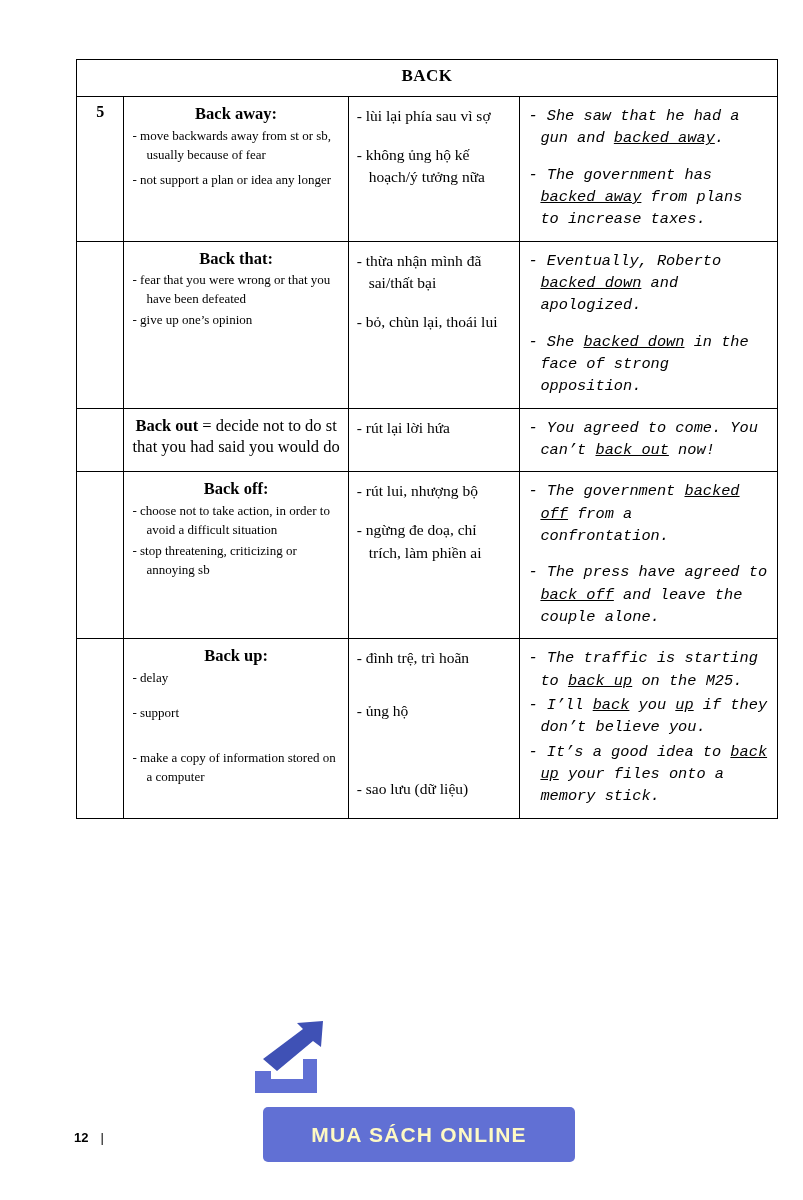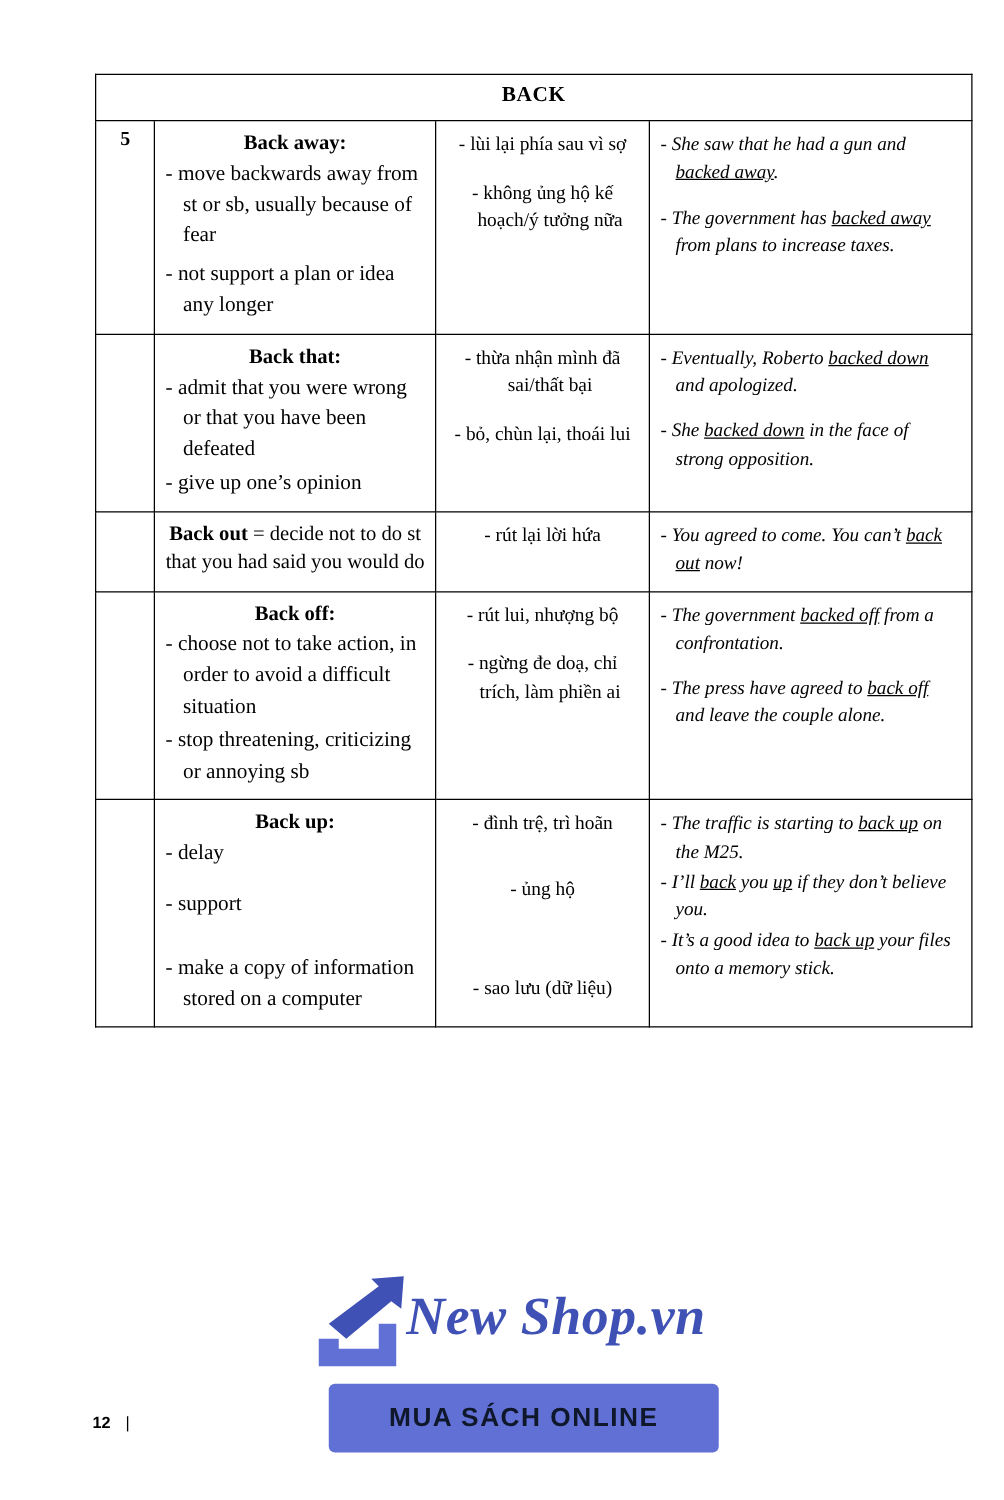--- a/index.html
+++ b/index.html
@@ -56,43 +56,43 @@
     font-weight: bold;
     font-size: 16.5px;
     margin-bottom: 2px;
     line-height: 1.32;
     text-align: center;
   }
   .term .norm {
     font-weight: normal;
   }
   .eng-def {
-    font-size: 17px;
+    font-size: 13px;
     line-height: 1.46;
     margin-top: 2px;
     padding-left: 14px;
     text-indent: -14px;
   }
   .viet {
     font-size: 15.5px;
     line-height: 1.46;
     margin-top: 2px;
     padding-left: 12px;
     text-indent: -12px;
-    text-align: center;
   }
   .viet.gap { margin-top: 16px; }
   .eng-def.gap { margin-top: 6px; }
   .ex {
     font-size: 15.3px;
     font-style: italic;
     line-height: 1.46;
     margin-top: 2px;
     padding-left: 12px;
     text-indent: -12px;
+    font-family: Liberation Mono, monospace;
   }
   .ex.gap { margin-top: 14px; }
   .ex u, .u { text-decoration: underline; }
 
   
   .page-number {
     position: absolute;
     left: 74px;
     top: 1130px;
     font-size: 13px;
@@ -125,21 +125,21 @@
     white-space: nowrap;
   }
   .buy-button {
     position: absolute;
     left: 263px;
     top: 1107px;
     width: 312px;
     height: 55px;
     background: #6170d4;
     border-radius: 5px;
-    color: #0f172a;
+    color: #fef9c3;
     font-family: "Liberation Sans", sans-serif;
     font-size: 21px;
     font-weight: bold;
     letter-spacing: 1.2px;
     display: flex;
     align-items: center;
     justify-content: center;
     cursor: pointer;
   }
 </style>
@@ -174,21 +174,21 @@
         <td>
           <div class="ex">- <em>She saw that he had a gun and <u>backed away</u>.</em></div>
           <div class="ex gap">- <em>The government has <u>backed away</u> from plans to increase taxes.</em></div>
         </td>
       </tr>
 
       <tr>
         <td class="num-cell"></td>
         <td>
           <div class="term">Back that:</div>
-          <div class="eng-def">- admit that you were wrong or that you have been defeated</div>
+          <div class="eng-def">- fear that you were wrong or that you have been defeated</div>
           <div class="eng-def">- give up one’s opinion</div>
         </td>
         <td>
           <div class="viet">- thừa nhận mình đã sai/thất bại</div>
           <div class="viet gap">- bỏ, chùn lại, thoái lui</div>
         </td>
         <td>
           <div class="ex">- <em>Eventually, Roberto <u>backed down</u> and apologized.</em></div>
           <div class="ex gap">- <em>She <u>backed down</u> in the face of strong opposition.</em></div>
         </td>
@@ -248,18 +248,17 @@
 
   <div class="page-number">
     <span>12</span><span class="bar">|</span>
   </div>
 
   <div class="logo">
     <svg width="90" height="78" viewBox="0 0 90 78">
       <polygon points="8,52 8,74 70,74 70,40 56,40 56,60 24,60 24,52" fill="#6170d4"></polygon>
       <path d="M16 40 L56 10 L50 4 L76 2 L74 28 L66 22 L30 52 Z" fill="#3f51b5"></path>
     </svg>
-    <div class="logo-text">New Shop.vn</div>
   </div>
 
   <div class="buy-button">MUA SÁCH ONLINE</div>
 
 </div>
 
 </body></html>

